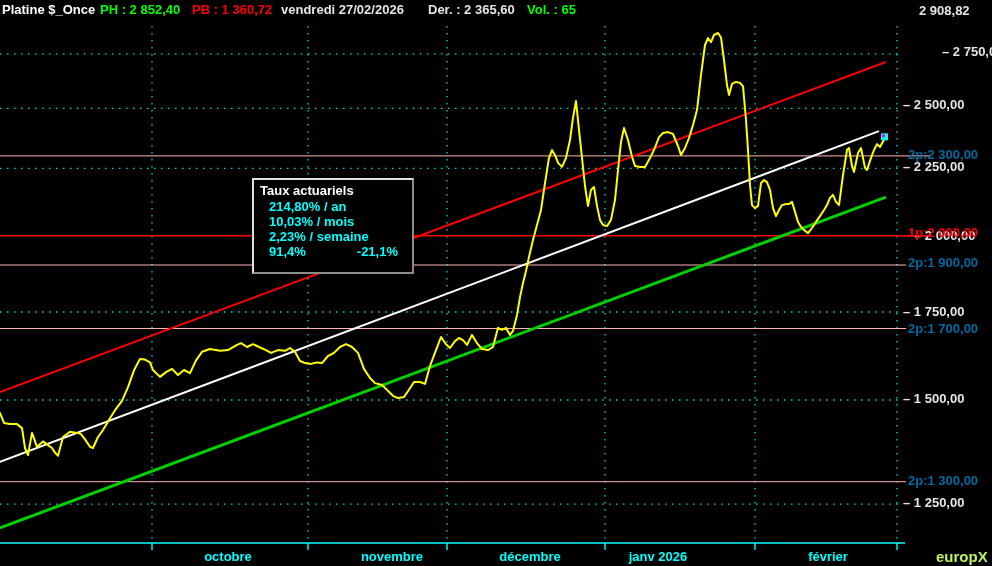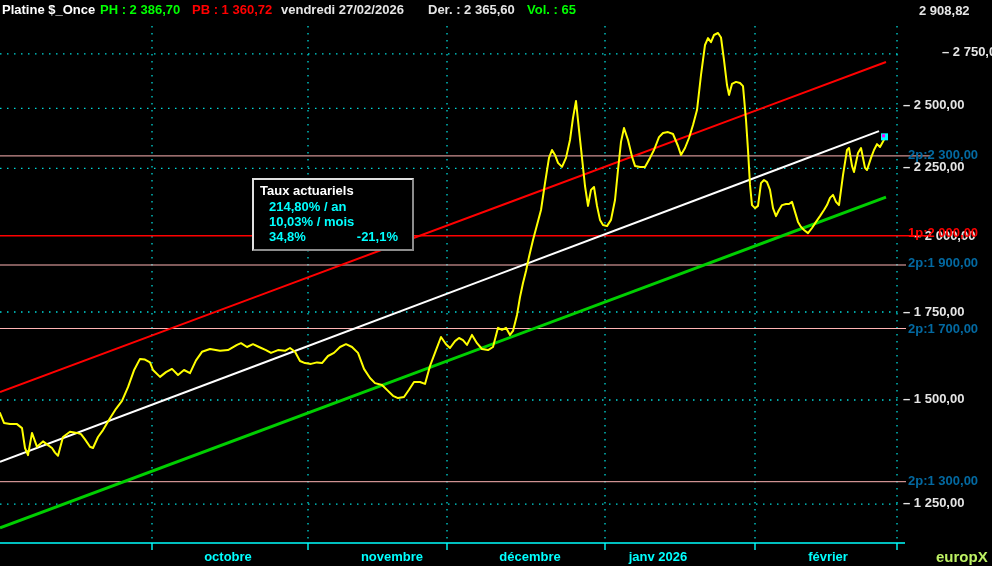--- a/index.html
+++ b/index.html
@@ -9,38 +9,38 @@
   .cyan{color:#e5e5e5}
   .pink{color:#0369a1}
   .redc{color:#ff0000}
   .greenc{color:#00ff00}
   .whitec{color:#ffffff}
   #chart-svg{position:absolute;left:0;top:0;}
   .grid-dot{stroke:#00d8d8;stroke-width:1.3;stroke-dasharray:1.5 5.5;}
   .lvl-pink{stroke:#ffb4b4;stroke-width:1;}
   .lvl-red{stroke:#ff0000;stroke-width:1.4;}
   #tooltip{position:absolute;left:252px;top:178px;width:152px;background:#000;
-           border:2px outset #e0e0e0;padding:3px 0 5px 6px;z-index:5;text-decoration:underline;}
+           border:2px outset #e0e0e0;padding:3px 0 13px 6px;z-index:5;text-decoration:underline;}
   #tooltip .t-title{font:700 13px "Liberation Sans",sans-serif;color:#fff;line-height:16px;}
   #tooltip .t-row{font:700 13px "Liberation Sans",sans-serif;color:#00ffff;line-height:15px;padding-left:9px;}
   #tooltip .t-sub{font:700 13px "Liberation Sans",sans-serif;color:#fff;line-height:16px;margin-top:3px;}
   #tooltip .t-amp{display:flex;justify-content:space-between;padding:0 14px 0 9px;
                   font:700 13px "Liberation Sans",sans-serif;color:#00ffff;line-height:15px;}
   .month{position:absolute;top:549px;transform:translateX(-50%);font:700 13px "Liberation Sans",sans-serif;color:#00ffff;white-space:nowrap;}
   #brand{position:absolute;left:936px;top:548px;font:700 15px "Liberation Sans",sans-serif;color:#bef264;}
   .hseg{position:absolute;top:2px;font:700 13px "Liberation Sans",sans-serif;white-space:nowrap;text-align:center;}
 </style>
 </head>
 <body>
 
 <div id="app">
 
   <div>
     <span class="hseg whitec" style="left:2px">Platine $_Once</span>
-    <span class="hseg greenc" style="left:100px">PH : 2 386,70</span>
+    <span class="hseg greenc" style="left:100px">PH : 2 852,40</span>
     <span class="hseg redc" style="left:192px">PB : 1 360,72</span>
     <span class="hseg cyan" style="left:281px">vendredi 27/02/2026</span>
     <span class="hseg cyan" style="left:428px">Der. : 2 365,60</span>
     <span class="hseg greenc" style="left:527px">Vol. : 65</span>
   </div>
 
   <svg id="chart-svg" width="992" height="566">
       <line x1="152" y1="26" x2="152" y2="543" class="grid-dot"></line>
       <line x1="308" y1="26" x2="308" y2="543" class="grid-dot"></line>
       <line x1="447" y1="26" x2="447" y2="543" class="grid-dot"></line>
@@ -86,22 +86,23 @@
     <div class="lbl pink" style="left:908px;top:322px">2p:1 700,00</div>
     <div class="lbl cyan" style="left:903px;top:392px">– 1 500,00</div>
     <div class="lbl pink" style="left:908px;top:474px">2p:1 300,00</div>
     <div class="lbl cyan" style="left:903px;top:496px">– 1 250,00</div>
   </div>
 
   <div id="tooltip">
     <div class="t-title">Taux actuariels</div>
     <div class="t-row">214,80% / an</div>
     <div class="t-row">10,03% / mois</div>
+    <div class="t-row">2,23% / semaine</div>
     <div class="t-amp">
-      <span>34,8%</span>
+      <span>91,4%</span>
       <span>-21,1%</span>
     </div>
   </div>
 
   <div>
     <span class="month" style="left:228px">octobre</span>
     <span class="month" style="left:392px">novembre</span>
     <span class="month" style="left:530px">décembre</span>
     <span class="month" style="left:658px">janv 2026</span>
     <span class="month" style="left:828px">février</span>

